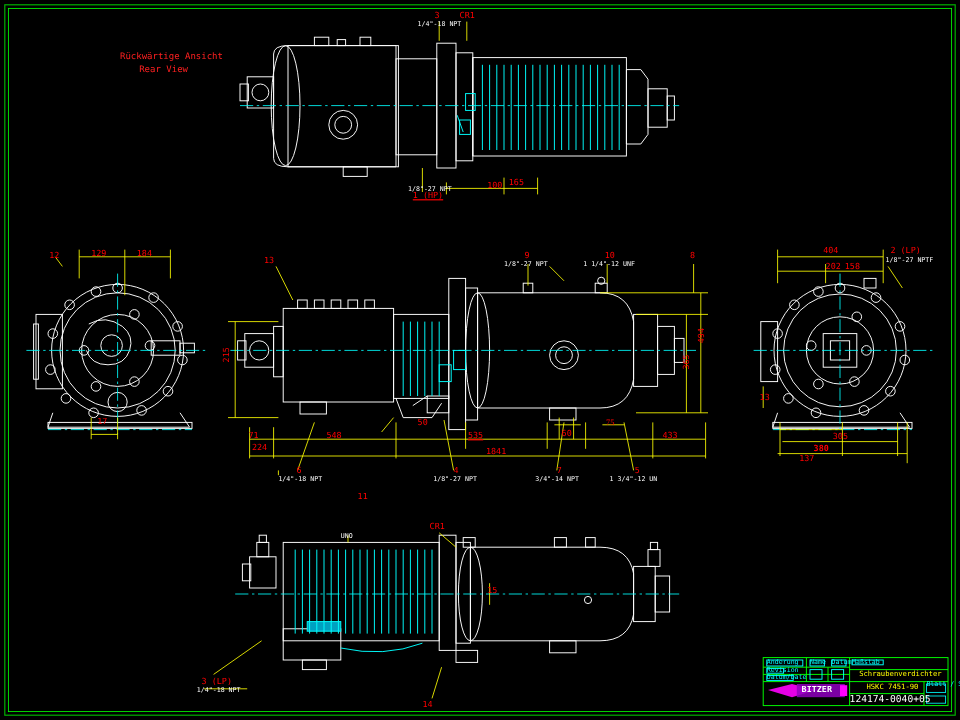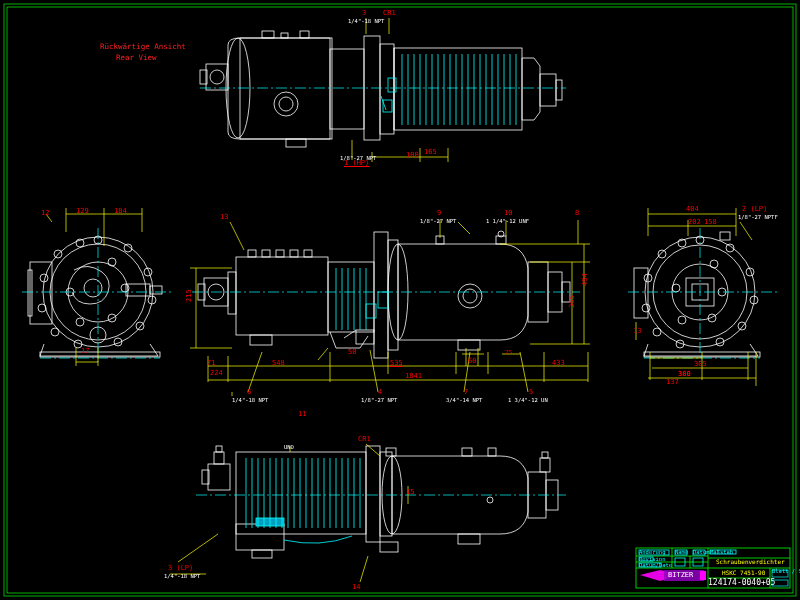--- a/index.html
+++ b/index.html
@@ -474,15 +474,15 @@
 <div class="tb-txt cyn tiny" style="left:639px;top:550px;">Anderung</div>
 <div class="tb-txt cyn tiny" style="left:639px;top:557px;">Revision</div>
 <div class="tb-txt cyn tiny" style="left:639px;top:563px;">Datum/Date</div>
 <div class="tb-txt cyn tiny" style="left:675px;top:550px;">Name</div>
 <div class="tb-txt cyn tiny" style="left:693px;top:550px;">Datum</div>
 <div class="tb-txt cyn tiny" style="left:710px;top:550px;">Maßstab</div>
 <div class="tb-txt ylw" style="left:716px;top:559px;">Schraubenverdichter</div>
 <div class="tb-txt ylw" style="left:722px;top:570px;">HSKC 7451-90</div>
 <div class="tb-txt wht" style="left:708px;top:579px;font-size:8px;">124174-0040+05</div>
 <div class="tb-txt cyn tiny" style="left:772px;top:569px;">Blatt / Sheet</div>
-<div class="tb-txt wht tiny" style="left:668px;top:572px;font-size:7px;color:#ffffff;">BITZER</div>
+<div class="tb-txt wht tiny" style="left:668px;top:572px;font-size:7px;color:#ffffff;font-weight:bold;">BITZER</div>
 
 </div>
 
 </body></html>

